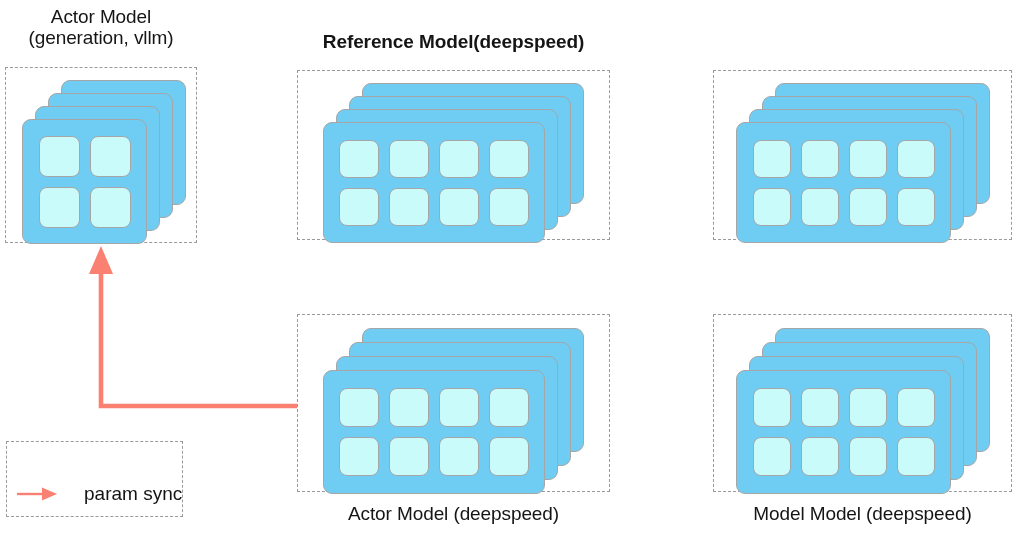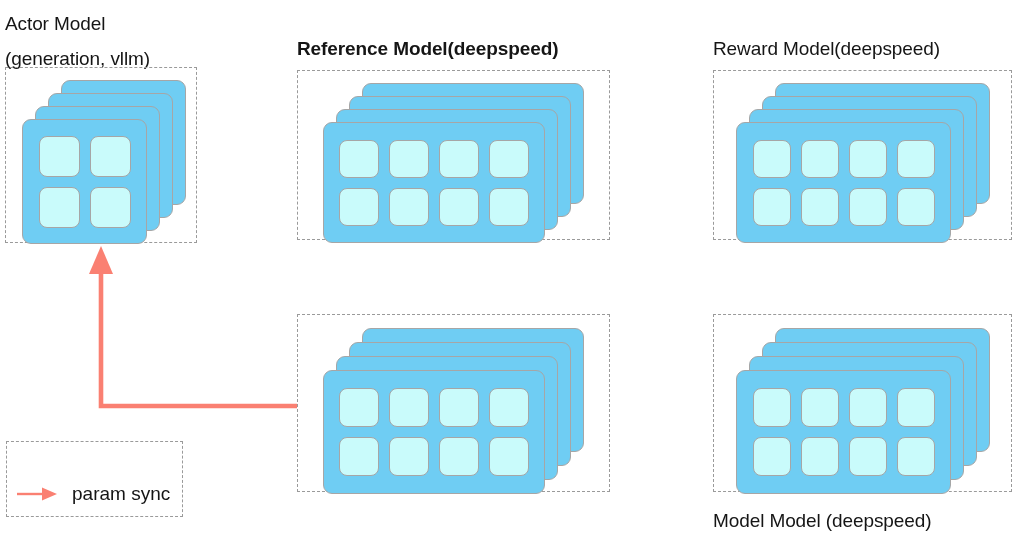--- a/index.html
+++ b/index.html
@@ -18,23 +18,23 @@
   .dashbox{
     position:absolute;left:0;top:0;right:0;bottom:0;
     border:1.6px dashed #9a9a9a;
     box-sizing:border-box;
     background:transparent;
   }
 
   
   .title{
     position:absolute;
-    text-align:left;
+    text-align:center;
     font-size:19px;
-    line-height:35px;
+    line-height:21px;
     color:#151515;
     white-space:pre-line;
     letter-spacing:-0.1px;
   }
 
   
   .stack{position:absolute;}
   .card{
     position:absolute;
     background:#6fcdf3;
@@ -55,21 +55,21 @@
     border-radius:8px;
     box-sizing:border-box;
   }
 
   
   .legend{position:absolute;}
   .legend-row{
     position:absolute;
     display:flex;
     align-items:center;
-    gap:14px;
+    gap:26px;
   }
   .legend-label{
     font-size:19px;
     color:#151515;
     white-space:nowrap;
   }
 
   
   .arrow-layer{position:absolute;left:0;top:0;width:1032px;height:546px;pointer-events:none;}
 </style>
@@ -114,21 +114,20 @@
         <div class="cell"></div>
         <div class="cell"></div>
         <div class="cell"></div>
         <div class="cell"></div>
         <div class="cell"></div>
         <div class="cell"></div>
       </div>
     </div>
   </div>
 
-  <div class="title" style="left:713px;top:31px;width:299px;">Reward Model(deepspeed)</div>
 
   <div class="group" style="left:713px;top:70px;width:299px;height:170px;">
     <div class="dashbox"></div>
 
     <div class="stack" style="left:0;top:0;width:299px;height:170px;">
       <div class="card" style="left:62px;top:13px;width:215px;height:121px;"></div>
       <div class="card" style="left:49px;top:26px;width:215px;height:121px;"></div>
       <div class="card" style="left:36px;top:39px;width:215px;height:121px;"></div>
       <div class="card front" style="left:23px;top:52px;width:215px;height:121px;
                   grid-template-columns:repeat(4,38px);grid-template-rows:repeat(2,38px);">
@@ -158,20 +157,21 @@
         <div class="cell"></div>
         <div class="cell"></div>
         <div class="cell"></div>
         <div class="cell"></div>
         <div class="cell"></div>
         <div class="cell"></div>
       </div>
     </div>
   </div>
 
+  <div class="title" style="left:297px;top:503px;width:313px;">Actor Model (deepspeed)</div>
 
   <div class="group" style="left:713px;top:314px;width:299px;height:178px;">
     <div class="dashbox"></div>
 
     <div class="stack" style="left:0;top:0;width:299px;height:178px;">
       <div class="card" style="left:62px;top:14px;width:215px;height:124px;"></div>
       <div class="card" style="left:49px;top:28px;width:215px;height:124px;"></div>
       <div class="card" style="left:36px;top:42px;width:215px;height:124px;"></div>
       <div class="card front" style="left:23px;top:56px;width:215px;height:124px;
                   grid-template-columns:repeat(4,38px);grid-template-rows:repeat(2,39px);">

